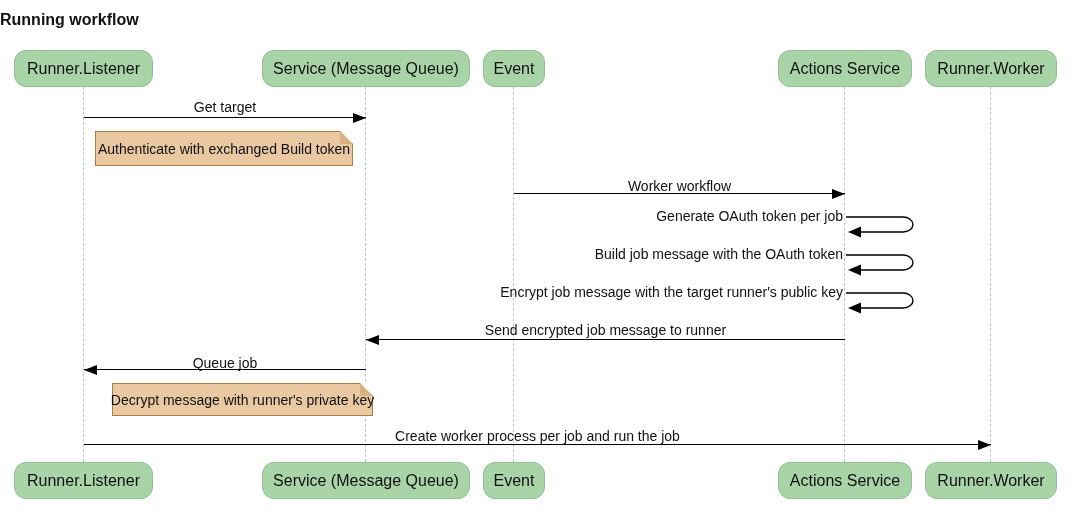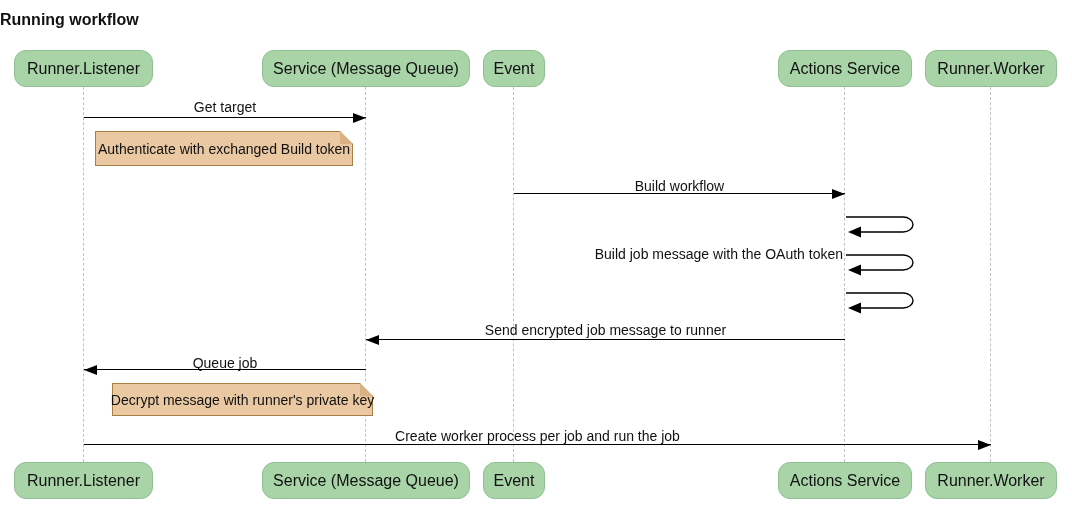--- a/index.html
+++ b/index.html
@@ -116,25 +116,27 @@
   <div class="msg-label" style="left:84px;top:100px;width:282px">Get target</div>
   <div class="msg-line" style="left:84px;top:117px;width:282px"></div>
   <div class="arrow arrow-r" style="left:353px;top:113px"></div>
 
   <div class="note" style="left:95px;top:131px;width:258px;height:35px">
     <span class="note-label">Authenticate with exchanged Build token</span>
     <span class="note-cut"></span>
     <span class="note-flap"></span>
   </div>
 
-  <div class="msg-label" style="left:514px;top:179px;width:331px">Build workflow</div>
+  <div class="msg-label" style="left:514px;top:179px;width:331px">Worker workflow</div>
   <div class="msg-line" style="left:514px;top:193px;width:331px"></div>
   <div class="arrow arrow-r" style="left:832px;top:189px"></div>
 
+  <div class="msg-label right" style="left:443px;top:209px;width:400px">Generate OAuth token per job</div>
   <div class="msg-label right" style="left:443px;top:247px;width:400px">Build job message with the OAuth token</div>
+  <div class="msg-label right" style="left:443px;top:285px;width:400px">Encrypt job message with the target runner's public key</div>
 
   <div class="msg-label" style="left:366px;top:323px;width:479px">Send encrypted job message to runner</div>
   <div class="msg-line" style="left:366px;top:339px;width:479px"></div>
   <div class="arrow arrow-l" style="left:366px;top:335px"></div>
 
   <div class="msg-label" style="left:84px;top:356px;width:282px">Queue job</div>
   <div class="msg-line" style="left:84px;top:369px;width:282px"></div>
   <div class="arrow arrow-l" style="left:84px;top:365px"></div>
 
   <div class="note" style="left:112px;top:383px;width:261px;height:33px">

